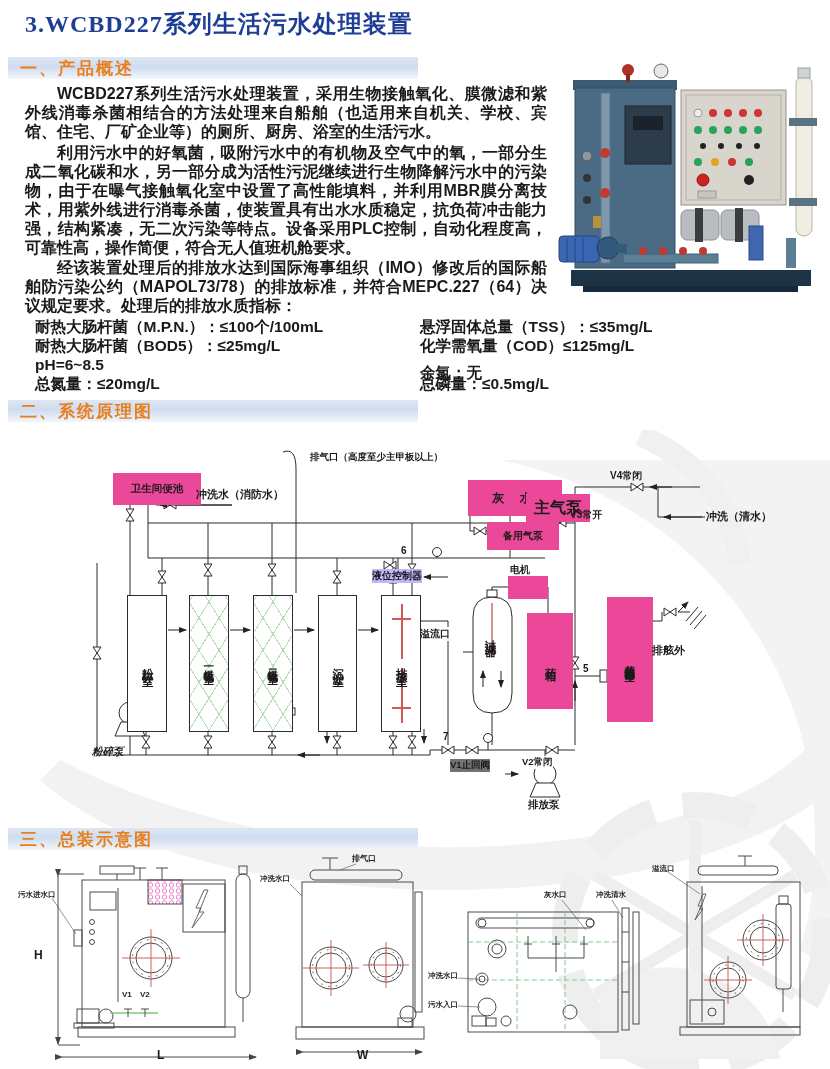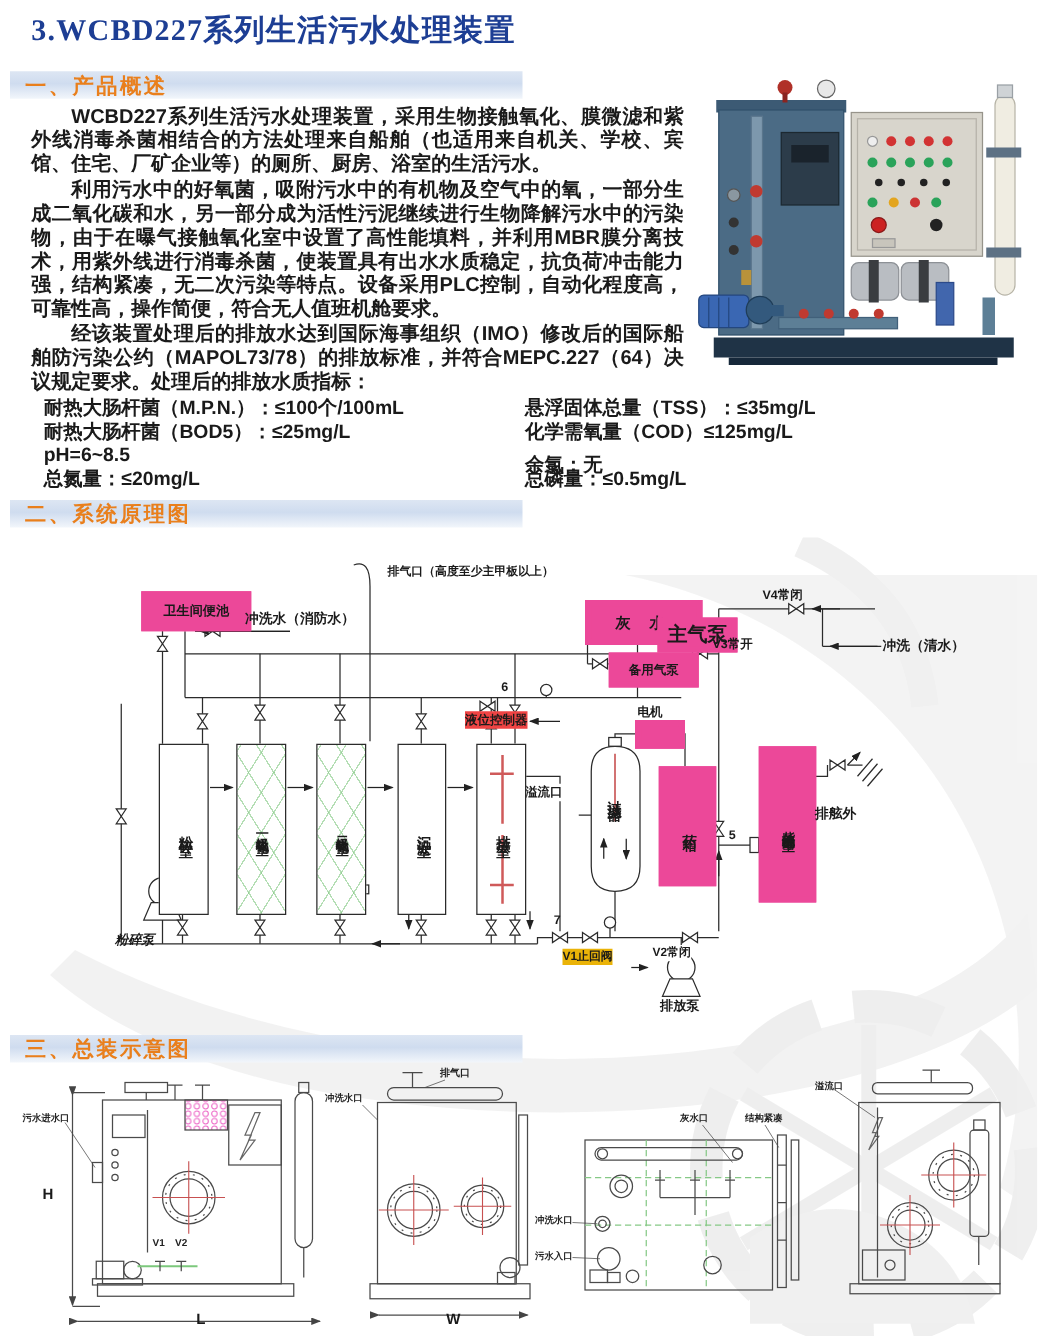--- a/index.html
+++ b/index.html
@@ -257,21 +257,21 @@
       <div class="bx" style="left:492px;top:69px;width:54px;height:18px;font-size:16px;margin-left:34px;">
           <span>主气泵</span>
         </div>
       <div class="bx" style="left:487px;top:97px;width:62px;height:18px;font-size:10px;">
           <span>备用气泵</span>
         </div>
       <div class="lb" style="left:610px;top:44px;font-size:10px;">V4常闭</div>
       <div class="lb" style="left:570px;top:83px;font-size:10px;">V3常开</div>
       <div class="lb" style="left:706px;top:84px;font-size:11px;">冲洗（清水）</div>
       <div class="lb" style="left:401px;top:120px;font-size:10px;">6</div>
-      <div class="lb" style="left:372px;top:144px;font-size:10px;background:#ef4444;">液位控制器</div>
+      <div class="lb" style="left:372px;top:144px;font-size:10px;background:#c4b5fd;">液位控制器</div>
       <div class="lb" style="left:510px;top:138px;font-size:10px;">电机</div>
       <div class="bx" style="left:508px;top:151px;width:30px;height:13px;"></div>
       <div class="lb" style="left:420px;top:202px;font-size:10px;background:#fff;">溢流口</div>
 
       <div class="tank" style="left:127px;top:170px;width:38px;height:135px;">
           <span class="vtext">粉碎室</span>
         </div>
       <div class="tank hatch" style="left:189px;top:170px;width:38px;height:135px;">
           <span class="vtext" style="font-size:10.5px;letter-spacing:1px;">一级氧化室</span>
         </div>
@@ -291,21 +291,21 @@
       <div class="lb vtext" style="left:484px;top:206px;">过滤器</div>
       <div class="bx" style="left:527px;top:188px;width:36px;height:86px;">
           <span class="vtext">药箱</span>
         </div>
       <div class="bx" style="left:607px;top:172px;width:36px;height:115px;">
           <span class="vtext" style="font-size:10.5px;letter-spacing:1px;">紫外线消毒室</span>
         </div>
       <div class="lb" style="left:652px;top:218px;font-size:11px;">排舷外</div>
       <div class="lb" style="left:583px;top:238px;font-size:10px;">5</div>
       <div class="lb" style="left:443px;top:306px;font-size:10px;">7</div>
-      <div class="lb" style="left:450px;top:334px;font-size:9.5px;background:#eab308;">V1止回阀</div>
+      <div class="lb" style="left:450px;top:334px;font-size:9.5px;background:#737373;">V1止回阀</div>
       <div class="lb" style="left:522px;top:331px;font-size:9.5px;background:#fff;">V2常闭</div>
       <div class="lb" style="left:92px;top:320px;font-size:10.5px;font-style:italic;">粉碎泵</div>
       <div class="lb" style="left:528px;top:373px;font-size:10.5px;">排放泵</div>
     </div>
 
     <div class="secbar" style="top:828px;">
       <span>三、总装示意图</span>
     </div>
 
     <div class="asm">
@@ -437,20 +437,20 @@
       </svg>
       <div class="dim" style="left:34px;top:96px;">H</div>
       <div class="dim" style="left:157px;top:196px;">L</div>
       <div class="tin" style="left:122px;top:138px;font-size:8px;">V1</div>
       <div class="tin" style="left:140px;top:138px;font-size:8px;">V2</div>
       <div class="tin" style="left:18px;top:38px;">污水进水口</div>
       <div class="tin" style="left:352px;top:1px;font-size:8px;">排气口</div>
       <div class="tin" style="left:260px;top:22px;">冲洗水口</div>
       <div class="dim" style="left:357px;top:196px;">W</div>
       <div class="tin" style="left:544px;top:38px;">灰水口</div>
-      <div class="tin" style="left:596px;top:38px;">结构紧凑</div>
+      <div class="tin" style="left:596px;top:38px;">冲洗清水</div>
       <div class="tin" style="left:428px;top:119px;">冲洗水口</div>
       <div class="tin" style="left:428px;top:148px;">污水入口</div>
       <div class="tin" style="left:652px;top:12px;">溢流口</div>
     </div>
 
   </div>
 </div>
 
 </body></html>

